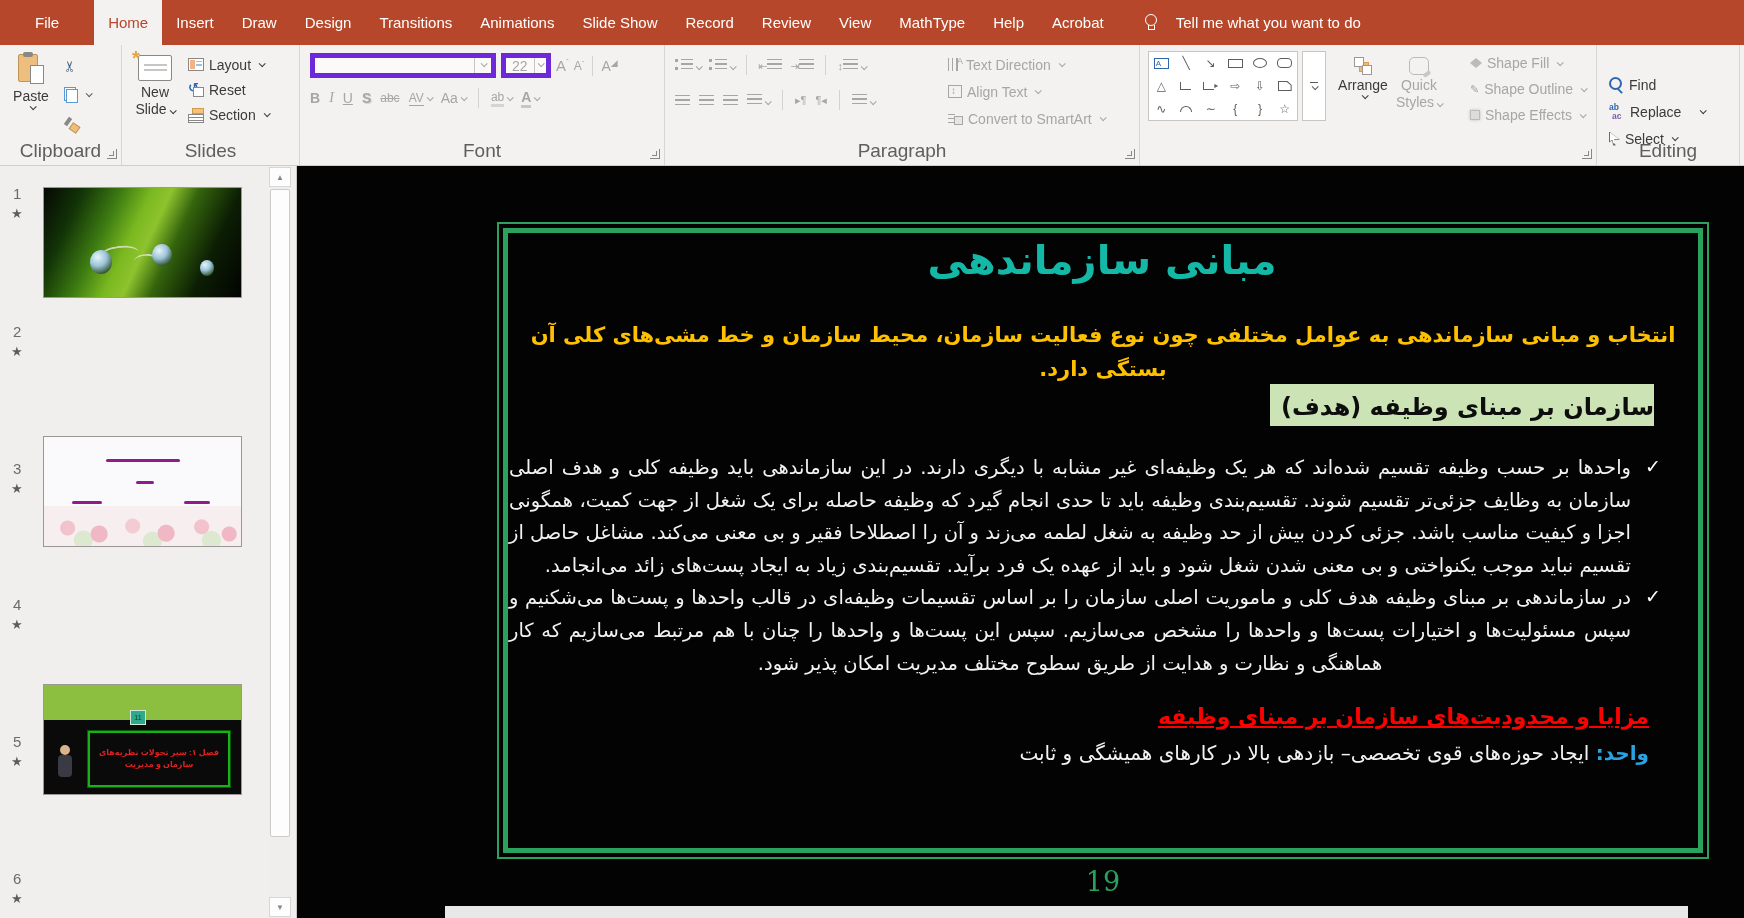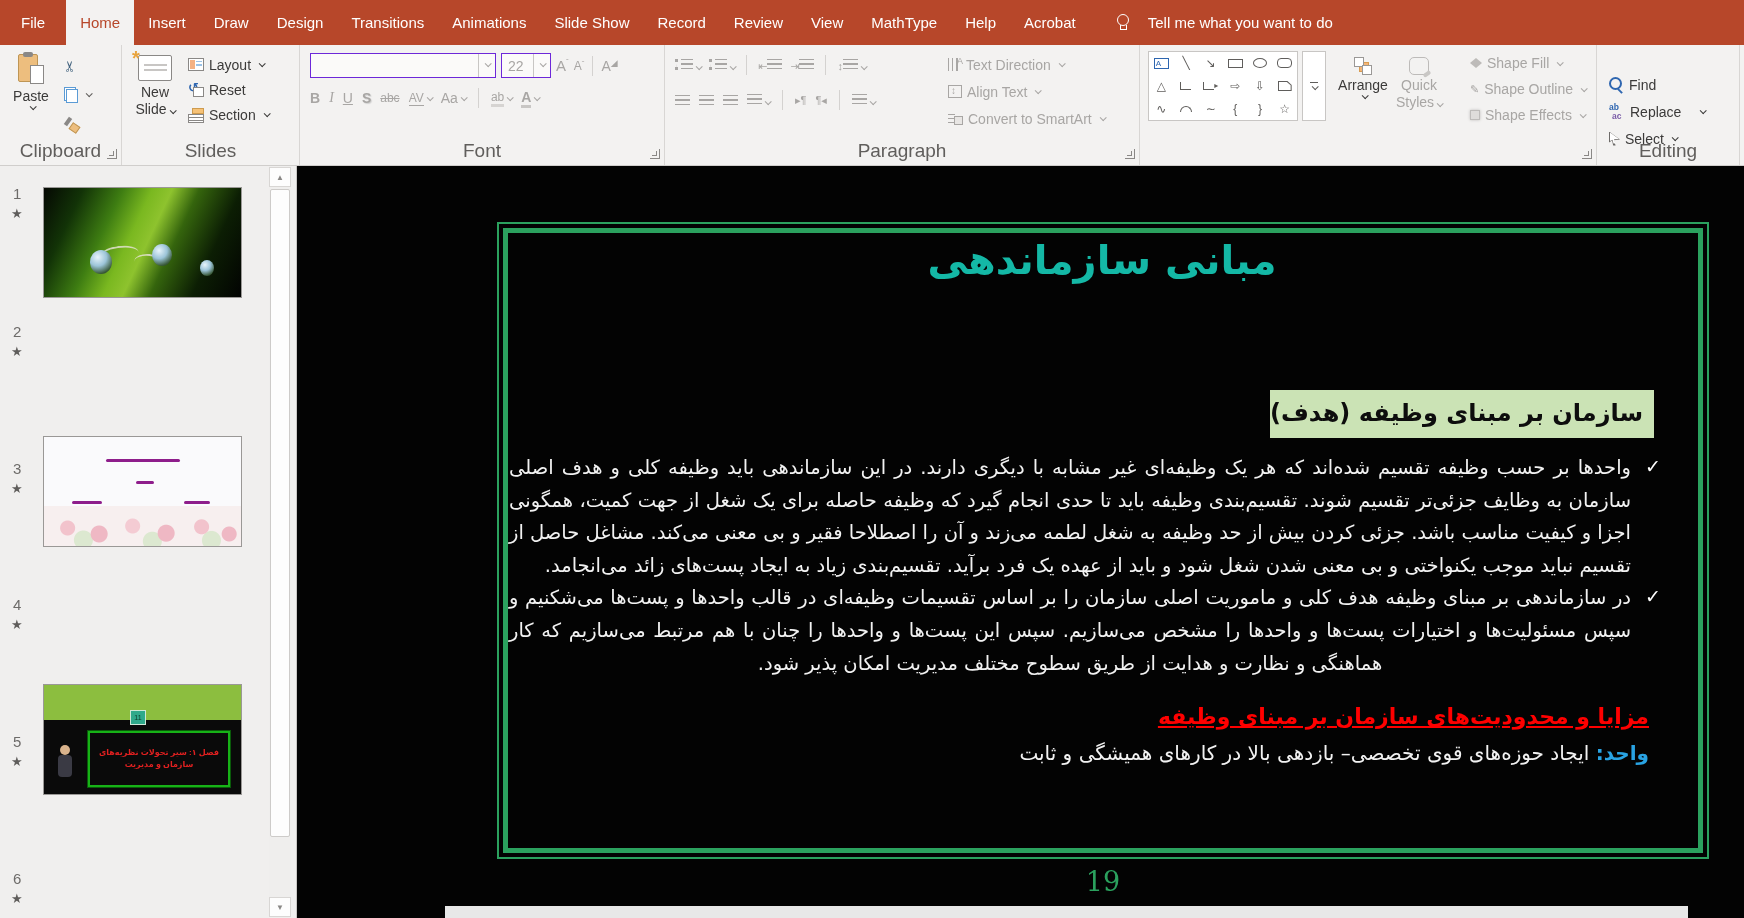--- a/index.html
+++ b/index.html
@@ -4,21 +4,21 @@
 <style>
   * { margin:0; padding:0; box-sizing:border-box; }
   html,body { width:1744px; height:918px; overflow:hidden; background:#000;
     font-family:"Liberation Sans","DejaVu Sans",sans-serif; }
   #app { position:relative; width:1744px; height:918px; }
 
   
   .tabbar { position:absolute; left:0; top:0; width:100%; height:45px; background:#B7472A;
     display:flex; align-items:stretch; color:#fff; font-size:15px; }
   .tab { display:flex; align-items:center; padding:0 14px; cursor:default; }
-  .tab.file { padding:0 21px; }
+  .tab.file { padding:0 35px; }
   .tab.active { background:#F3F2F1; color:#B7472A; }
   .tellme { display:flex; align-items:center; gap:19px; margin-left:26px; }
   .bulb { position:relative; width:13px; height:17px; }
   .bulb::before { content:""; position:absolute; left:1px; top:0; width:10px; height:10px;
     border:1.5px solid #fff; border-radius:50%; }
   .bulb::after { content:""; position:absolute; left:4px; bottom:1px; width:5px; height:4px;
     border-left:1.5px solid #fff; border-right:1.5px solid #fff; border-bottom:1.5px solid #fff; }
 
   
   .ribbon { position:absolute; left:0; top:45px; width:100%; height:121px; background:#F3F2F1;
@@ -74,21 +74,21 @@
   .ic-reset::after { content:""; position:absolute; right:0; bottom:0; width:9px; height:8px;
     background:#fff; border:1px solid #8A8886; }
   .ic-section { position:relative; width:16px; height:13px; }
   .ic-section::before { content:""; position:absolute; left:4px; top:0; right:0; height:4px;
     background:#F6C277; border:1px solid #CE9B4F; }
   .ic-section::after { content:""; position:absolute; left:0; top:6px; right:0; height:7px;
     background:repeating-linear-gradient(#fff 0 2px, #8A8886 2px 3px); border:1px solid #8A8886; }
 
   
   .f-row1 { position:absolute; left:10px; top:8px; display:flex; align-items:center; gap:5px; }
-  .combo { height:25px; background:#FBFAF9; border:1px solid #6d28d9; display:flex; align-items:center; }
+  .combo { height:25px; background:#FBFAF9; border:5px solid #6d28d9; display:flex; align-items:center; }
   .combo .cval { flex:1; padding:0 6px; font-size:14px; color:#A8A6A4; }
   .combo .cbtn { width:17px; height:100%; border-left:1px solid #C8C6C4; display:flex;
     align-items:center; justify-content:center; color:#A8A6A4; }
   .f-row2 { position:absolute; left:10px; top:43px; display:flex; align-items:center; gap:9px;
     font-size:14px; color:#A8A6A4; }
   .fbtn { display:flex; align-items:center; }
   .fb-b { font-weight:bold; } .fb-i { font-style:italic; font-family:"Liberation Serif",serif; }
   .fb-u { text-decoration:underline; } .fb-s { font-weight:bold; text-shadow:1px 1px 1px #d0d0d0; }
   .fb-abc { text-decoration:line-through; font-size:12px; }
   .fb-av { font-size:12px; border-bottom:1px solid #A8A6A4; }
@@ -227,22 +227,22 @@
   .canvas { position:absolute; left:297px; top:166px; right:0; bottom:0; background:#030303; }
   .frame-outer { position:absolute; left:200px; top:56px; width:1212px; height:637px;
     border:2px solid #2BA15E; }
   .frame-inner { position:absolute; inset:4px; border:5px solid #2BA15E; }
   .s-title { position:absolute; left:210px; top:62px; width:1190px; height:64px; line-height:64px;
     text-align:center; color:#14b8a6; font-size:40px; font-weight:bold; direction:rtl;
     font-family:"DejaVu Sans",sans-serif; }
   .s-subtitle { position:absolute; left:218px; top:152px; width:1176px; text-align:center;
     color:#FFC000; font-size:21px; font-weight:bold; line-height:34px; direction:rtl;
     font-family:"DejaVu Sans",sans-serif; }
-  .s-secbox { position:absolute; left:973px; top:224px; width:384px; height:48px; background:#CBE3B5;
-    color:#0D0D0D; font-size:24px; font-weight:bold; line-height:47px; text-align:left; direction:rtl;
+  .s-secbox { position:absolute; left:973px; top:218px; width:384px; height:42px; background:#CBE3B5;
+    color:#0D0D0D; font-size:24px; font-weight:bold; line-height:47px; text-align:right; direction:rtl;
     font-family:"DejaVu Sans",sans-serif; }
   .s-body { position:absolute; left:212px; top:286px; width:1152px; direction:rtl;
     font-family:"DejaVu Sans",sans-serif; }
   .bullet { display:flex; }
   .bullet .check { width:30px; flex:none; color:#fff; font-size:19px; padding-top:3px; }
   .bullet .check::before { content:"✓"; }
   .bullet .btext { flex:1; color:#F2F2F2; font-size:19.5px; line-height:32.6px; text-align:justify; }
   .bullet.centerlast .btext { text-align-last:center; }
   .s-advhead { position:absolute; right:95px; top:538px; color:#FF0000; font-size:22px; font-weight:bold;
     text-decoration:underline; direction:rtl; font-family:"DejaVu Sans",sans-serif; }
@@ -582,20 +582,21 @@
       <span class="sbtn" style="bottom:1px">▼</span>
     </div>
   </div>
 
   <div class="canvas">
     <div class="frame-outer">
       <div class="frame-inner"></div>
     </div>
 
     <div class="s-title">مبانی سازماندهی</div>
+    <div class="s-subtitle">انتخاب و مبانی سازماندهی به عوامل مختلفی چون نوع فعالیت سازمان، محیط سازمان و خط مشی‌های کلی آن بستگی دارد.</div>
     <div class="s-secbox">سازمان بر مبنای وظیفه (هدف)</div>
 
     <div class="s-body">
       <div class="bullet">
         <span class="check"></span>
         <div class="btext">واحدها بر حسب وظیفه تقسیم شده‌اند که هر یک وظیفه‌ای غیر مشابه با دیگری دارند. در این سازماندهی باید وظیفه کلی و هدف اصلی سازمان به وظایف جزئی‌تر تقسیم شوند. تقسیم‌بندی وظیفه باید تا حدی انجام گیرد که وظیفه حاصله برای یک شغل از جهت کمیت، همگونی اجزا و کیفیت مناسب باشد. جزئی کردن بیش از حد وظیفه به شغل لطمه می‌زند و آن را اصطلاحا فقیر و بی معنی می‌کند. مشاغل حاصل از تقسیم نباید موجب یکنواختی و بی معنی شدن شغل شود و باید از عهده یک فرد برآید. تقسیم‌بندی زیاد به ایجاد پست‌های زائد می‌انجامد.</div>
       </div>
       <div class="bullet centerlast">
         <span class="check"></span>
         <div class="btext">در سازماندهی بر مبنای وظیفه هدف کلی و ماموریت اصلی سازمان را بر اساس تقسیمات وظیفه‌ای در قالب واحدها و پست‌ها می‌شکنیم و سپس مسئولیت‌ها و اختیارات پست‌ها و واحدها را مشخص می‌سازیم. سپس این پست‌ها و واحدها را چنان با هم مرتبط می‌سازیم که کار هماهنگی و نظارت و هدایت از طریق سطوح مختلف مدیریت امکان پذیر شود.</div>

